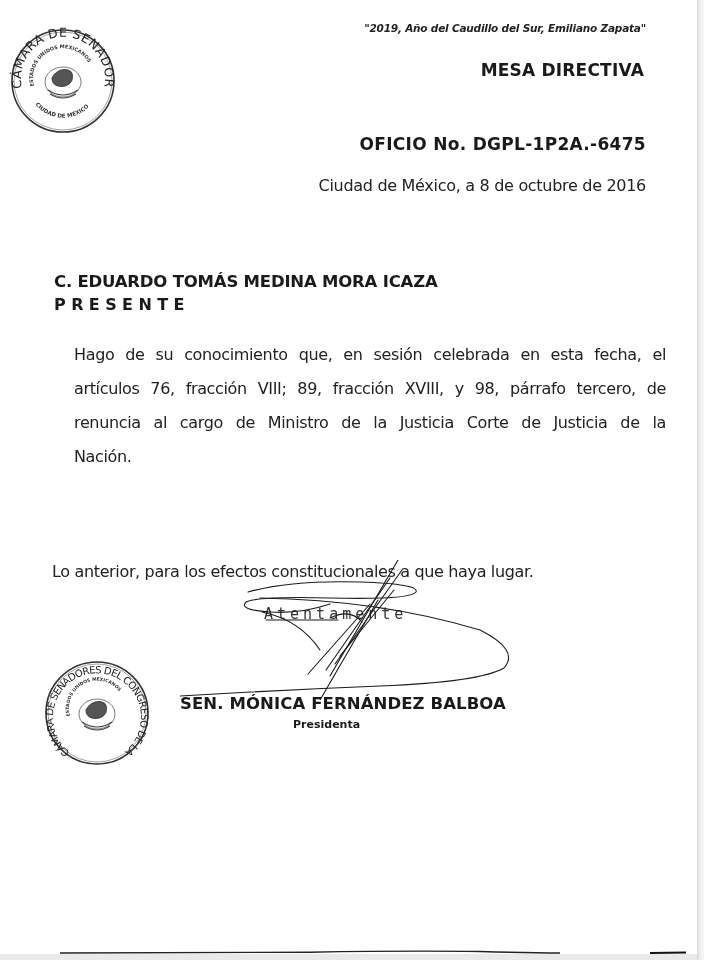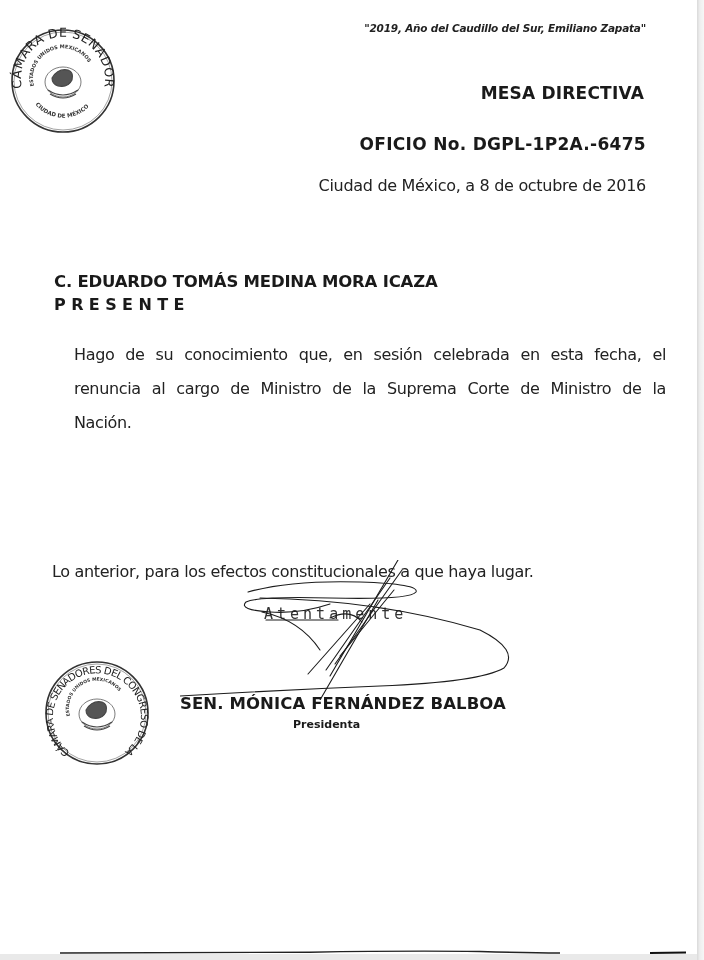--- a/index.html
+++ b/index.html
@@ -18,21 +18,21 @@
   }
   .scan-smudge {
     position: absolute; left: 60px; top: 950px; width: 630px; height: 4px;
   }
   .abs { position: absolute; white-space: nowrap; }
   .motto {
     top: 22px; right: 58px; font-size: 10.5px; font-style: italic; font-weight: bold;
     letter-spacing: -0.2px; color: #222;
   }
   .mesa {
-    top: 60px; right: 60px; font-size: 17px; font-weight: bold; letter-spacing: 0.2px; margin-top: 23px;
+    top: 60px; right: 60px; font-size: 17px; font-weight: bold; letter-spacing: 0.2px;
   }
   .oficio {
     top: 134px; right: 58px; font-size: 17px; font-weight: bold; letter-spacing: 0.3px;
   }
   .fecha {
     top: 176px; right: 58px; font-size: 16px; letter-spacing: -0.3px; color: #222;
   }
   .dest-name {
     top: 272px; left: 54px; font-size: 16.5px; font-weight: bold; letter-spacing: -0.2px;
   }
@@ -103,21 +103,22 @@
 <div class="abs motto">"2019, Año del Caudillo del Sur, Emiliano Zapata"</div>
 <div class="abs mesa">MESA DIRECTIVA</div>
 <div class="abs oficio">OFICIO No. DGPL-1P2A.-6475</div>
 <div class="abs fecha">Ciudad de México, a 8 de octubre de 2016</div>
 
 <div class="abs dest-name">C. EDUARDO TOMÁS MEDINA MORA ICAZA</div>
 <div class="abs dest-presente">PRESENTE</div>
 
 <div class="body-text">
   <span class="line">Hago de su conocimiento que, en sesión celebrada en esta fecha, el</span>
-  <span class="line">renuncia al cargo de Ministro de la Suprema Corte de Ministro de la</span>
+  <span class="line">artículos 76, fracción VIII; 89, fracción XVIII, y 98, párrafo tercero, de</span>
+  <span class="line">renuncia al cargo de Ministro de la Justicia Corte de Justicia de la</span>
   <span class="line last">Nación.</span>
 </div>
 
 <div class="abs closing">Lo anterior, para los efectos constitucionales a que haya lugar.</div>
 <div class="abs atentamente">Atentamente</div>
 
 <svg class="signature" width="340" height="140" viewBox="0 0 340 140">
   <g fill="none" stroke="#1c1c1c" stroke-width="1.1" stroke-linecap="round">
 
     <path d="M68 32 Q110 20 180 22 Q240 24 236 32 Q230 40 150 38 Q80 36 66 42 Q58 50 90 52 Q120 54 150 44"></path>

